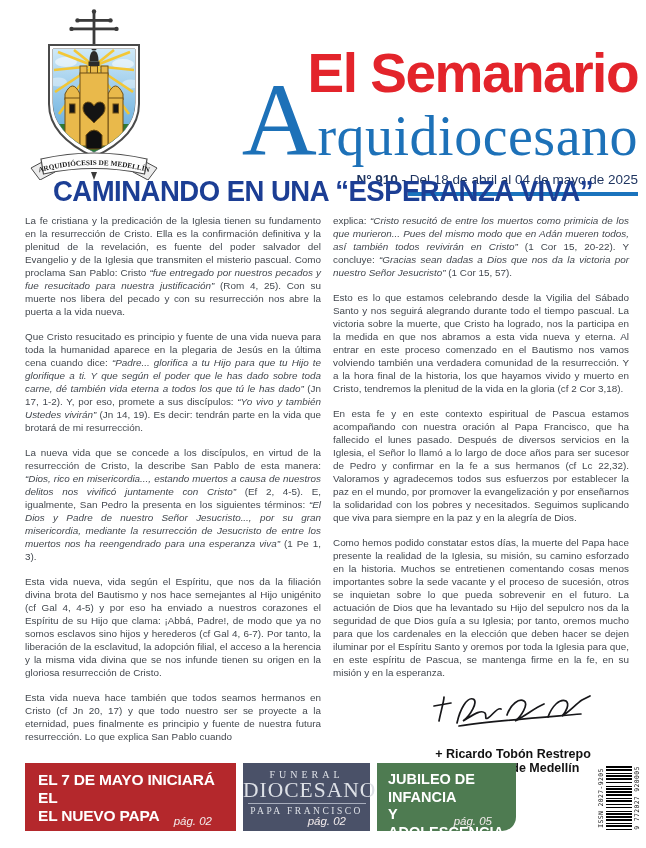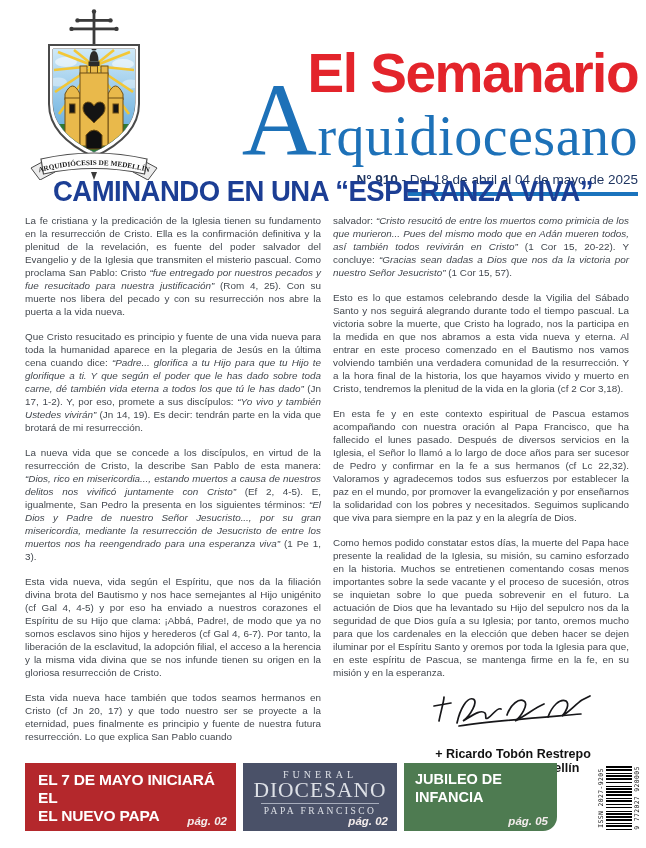--- a/index.html
+++ b/index.html
@@ -39,31 +39,31 @@
   .col p { margin:0 0 12px 0; }
   .col em { font-style:italic; }
   .signature-block { width:232px; margin:0 0 0 auto; text-align:center; color:#121212; }
   .sig-script { display:block; margin:0 auto -9px auto; }
   .sig-name  { font-weight:bold; font-size:12.5px; line-height:14px;margin-top:25px; }
   .sig-title { font-weight:bold; font-size:12.5px; line-height:14px; }
   
   .banners { position:absolute; left:25px; top:763px; display:flex; gap:7px;border-radius:11px; }
   .banner { position:relative; height:68px; color:#fff; box-sizing:border-box; }
   .banner .page {
-    position:absolute; right:9px; bottom:4px; font-style:italic;
-    font-size:11.5px; font-weight:700; color:#F3ECEC;text-align:center;
+    position:absolute; right:24px; bottom:4px; font-style:italic;
+    font-size:11.5px; font-weight:400; color:#F3ECEC;text-align:center;
   }
   .banner-red  { width:211px; background:var(--banner-red,#B4282C); padding:8px 8px 0 13px; }
   .banner-red .bl { font-size:15.5px; font-weight:800; line-height:18px; letter-spacing:-0.2px; }
-  .banner-slate{ width:154px; background:var(--banner-slate,#4A5168); text-align:center; padding-top:6px; color:#DDE0E6; }
+  .banner-slate{ width:127px; background:var(--banner-slate,#4A5168); text-align:center; padding-top:6px; color:#DDE0E6; }
   .fd-top  { font-family:"Liberation Serif",serif; font-size:10px; letter-spacing:4px; line-height:11px; }
   .fd-main { font-family:"Liberation Serif",serif; font-size:21.5px; letter-spacing:1px; line-height:21px; }
   .fd-rule { width:118px; height:1px; background:#A7ADBC; margin:2px auto 2px auto; }
   .fd-sub  { font-family:"Liberation Serif",serif; font-size:9.5px; letter-spacing:2.5px; line-height:10px; }
-  .banner-green{ width:153px; background:var(--banner-green,#4E7B51); padding:8px 24px 0 11px; border-radius:0 0 14px 0; }
+  .banner-green{ width:139px; background:var(--banner-green,#4E7B51); padding:8px 24px 0 11px; border-radius:0 0 14px 0; }
   .banner-green .bl { font-size:14.5px; font-weight:800; line-height:17.5px; }
   
   .barcode-wrap {
     position:absolute; left:597px; top:833px; width:70px; height:44px;
     transform:rotate(-90deg); transform-origin:0 0;
   }
   .barcode-inner { width:70px; height:44px; background:#fff; text-align:center; }
   .bc-issn, .bc-digits {
     font-family:"DejaVu Sans Mono",monospace; font-size:6.4px; line-height:8px;
     color:#111; letter-spacing:0.4px; white-space:nowrap;
@@ -169,21 +169,21 @@
 
 <div class="article">
   <div class="col">
       <p><span>La fe cristiana y la predicación de la Iglesia tienen su fundamento en la resurrección de Cristo. Ella es la confirmación definitiva y la plenitud de la revelación, es fuente del poder salvador del Evangelio y de la Iglesia que transmiten el misterio pascual. Como proclama San Pablo: Cristo </span><em>“fue entregado por nuestros pecados y fue resucitado para nuestra justificación”</em><span> (Rom 4, 25). Con su muerte nos libera del pecado y con su resurrección nos abre la puerta a la vida nueva.</span></p>
       <p><span>Que Cristo resucitado es principio y fuente de una vida nueva para toda la humanidad aparece en la plegaria de Jesús en la última cena cuando dice: </span><em>“Padre... glorifica a tu Hijo para que tu Hijo te glorifique a ti. Y que según el poder que le has dado sobre toda carne, dé también vida eterna a todos los que tú le has dado”</em><span> (Jn 17, 1-2). Y, por eso, promete a sus discípulos: </span><em>“Yo vivo y también Ustedes vivirán”</em><span> (Jn 14, 19). Es decir: tendrán parte en la vida que brotará de mi resurrección.</span></p>
       <p><span>La nueva vida que se concede a los discípulos, en virtud de la resurrección de Cristo, la describe San Pablo de esta manera: </span><em>“Dios, rico en misericordia..., estando muertos a causa de nuestros delitos nos vivificó juntamente con Cristo”</em><span> (Ef 2, 4-5). E, igualmente, San Pedro la presenta en los siguientes términos: </span><em>“El Dios y Padre de nuestro Señor Jesucristo..., por su gran misericordia, mediante la resurrección de Jesucristo de entre los muertos nos ha reengendrado para una esperanza viva”</em><span> (1 Pe 1, 3).</span></p>
       <p><span>Esta vida nueva, vida según el Espíritu, que nos da la filiación divina brota del Bautismo y nos hace semejantes al Hijo unigénito (cf Gal 4, 4-5) y por eso ha enviado a nuestros corazones el Espíritu de su Hijo que clama: ¡Abbá, Padre!, de modo que ya no somos esclavos sino hijos y herederos (cf Gal 4, 6-7). Por tanto, la liberación de la esclavitud, la adopción filial, el acceso a la herencia y la misma vida divina que se nos infunde tienen su origen en la gloriosa resurrección de Cristo.</span></p>
       <p><span>Esta vida nueva hace también que todos seamos hermanos en Cristo (cf Jn 20, 17) y que todo nuestro ser se proyecte a la eternidad, pues finalmente es principio y fuente de nuestra futura resurrección. Lo que explica San Pablo cuando</span></p>
     </div>
   <div class="col">
-    <p><span>salvador: </span><em>“Cristo resucitó de entre los muertos como primicia de los que murieron... Pues del mismo modo que en Adán mueren todos, así también todos revivirán en Cristo”</em><span> (1 Cor 15, 20-22). Y concluye: </span><em>“Gracias sean dadas a Dios que nos da la victoria por nuestro Señor Jesucristo”</em><span> (1 Cor 15, 57).</span></p>
+    <p><span>explica: </span><em>“Cristo resucitó de entre los muertos como primicia de los que murieron... Pues del mismo modo que en Adán mueren todos, así también todos revivirán en Cristo”</em><span> (1 Cor 15, 20-22). Y concluye: </span><em>“Gracias sean dadas a Dios que nos da la victoria por nuestro Señor Jesucristo”</em><span> (1 Cor 15, 57).</span></p>
       <p><span>Esto es lo que estamos celebrando desde la Vigilia del Sábado Santo y nos seguirá alegrando durante todo el tiempo pascual. La victoria sobre la muerte, que Cristo ha logrado, nos la participa en la medida en que nos abramos a esta vida nueva y eterna. Al entrar en este proceso comenzado en el Bautismo nos vamos volviendo también una verdadera comunidad de la resurrección. Y a la hora final de la historia, los que hayamos vivido y muerto en Cristo, tendremos la plenitud de la vida en la gloria (cf 2 Cor 3,18).</span></p>
       <p><span>En esta fe y en este contexto espiritual de Pascua estamos acompañando con nuestra oración al Papa Francisco, que ha fallecido el lunes pasado. Después de diversos servicios en la Iglesia, el Señor lo llamó a lo largo de doce años para ser sucesor de Pedro y confirmar en la fe a sus hermanos (cf Lc 22,32). Valoramos y agradecemos todos sus esfuerzos por establecer la paz en el mundo, por promover la evangelización y por enseñarnos la solidaridad con los pobres y necesitados. Seguimos suplicando que viva para siempre en la paz y en la alegría de Dios.</span></p>
       <p><span>Como hemos podido constatar estos días, la muerte del Papa hace presente la realidad de la Iglesia, su misión, su camino esforzado en la historia. Muchos se entretienen comentando cosas menos importantes sobre la sede vacante y el proceso de sucesión, otros se inquietan sobre lo que pueda sobrevenir en el futuro. La actuación de Dios que ha levantado su Hijo del sepulcro nos da la seguridad de que Dios guía a su Iglesia; por tanto, oremos mucho para que los cardenales en la elección que deben hacer se dejen iluminar por el Espíritu Santo y oremos por toda la Iglesia para que, en este espíritu de Pascua, se mantenga firme en la fe, en su misión y en la esperanza.</span></p>
       <div class="signature-block">
       <svg class="sig-script" width="168" height="40" viewBox="0 0 168 40">
         <g stroke="#17171a" stroke-width="1.7" fill="none" stroke-linecap="round">
           <path d="M10 30 C12 20 15 10 15 6"></path>
           <path d="M5 15 L22 12"></path>
           <path d="M28 32 C31 18 38 6 44 8 C50 10 41 25 34 30 C44 24 52 18 56 22 C58 25 55 29 59 27 C64 24 68 16 72 18"></path>
           <path d="M78 24 C82 13 90 7 95 10 C100 13 92 26 86 30 C96 25 107 16 115 13"></path>
@@ -205,20 +205,21 @@
   </div>
   <div class="banner banner-slate">
     <div class="fd-top">FUNERAL</div>
     <div class="fd-main">DIOCESANO</div>
     <div class="fd-rule"></div>
     <div class="fd-sub">PAPA FRANCISCO</div>
     <div class="page">pág. 02</div>
   </div>
   <div class="banner banner-green">
     <div class="bl">JUBILEO DE INFANCIA</div>
+    <div class="bl">Y ADOLESCENCIA</div>
     <div class="page">pág. 05</div>
   </div>
 </div>
 
 <div class="barcode-wrap">
   <div class="barcode-inner">
     <div class="bc-issn">ISSN 2027-9205</div>
     <div class="bc-bars"></div>
     <div class="bc-digits">9 772027 920005</div>
   </div>

